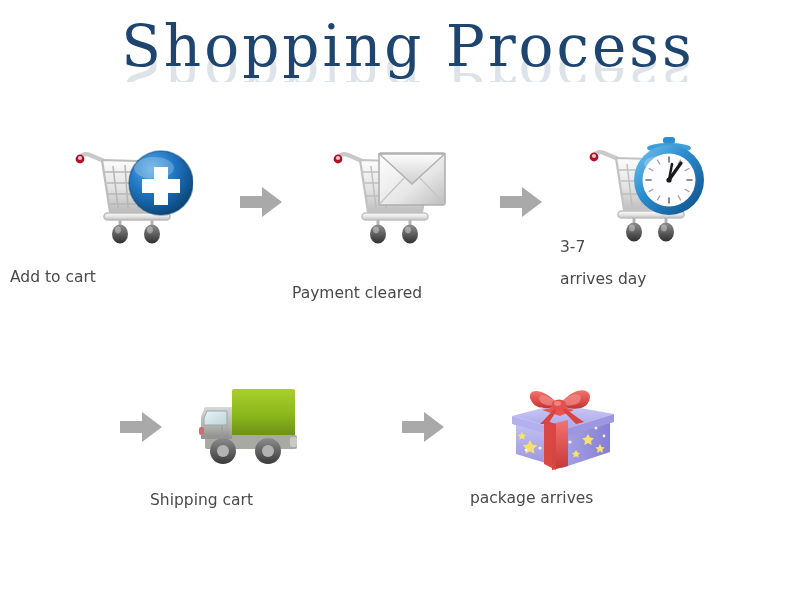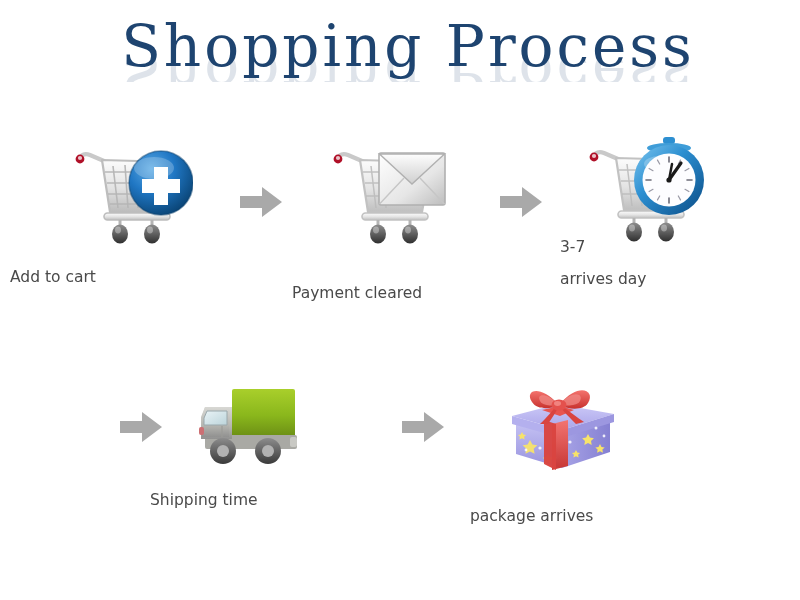--- a/index.html
+++ b/index.html
@@ -334,21 +334,21 @@
 
         <rect x="14" y="44" width="5" height="8" rx="2" fill="#cc6f73"></rect>
         <rect x="105" y="54" width="7" height="10" rx="2" fill="#c9c9c4"></rect>
 
         <circle cx="38" cy="68" r="13" fill="url(#tWheel)"></circle>
         <circle cx="38" cy="68" r="6" fill="#b2b2b2"></circle>
         <circle cx="83" cy="68" r="13" fill="url(#tWheel)"></circle>
         <circle cx="83" cy="68" r="6" fill="#b2b2b2"></circle>
       </svg>
     </div>
-    <div class="caption" style="left:-35px; top:106px; width:188px;">Shipping time</div>
+    <div class="caption" style="left:-35px; top:106px; width:188px;">Shipping cart</div>
   </div>
 
   <div class="arrow" style="left:400px; top:410px;">
     <svg width="46" height="34" viewBox="0 0 46 34">
       <path d="M2 11 H24 V2 L44 17 L24 32 V23 H2 Z" fill="#a9a9a9"></path>
     </svg>
   </div>
 
   <div class="node" style="left:500px; top:380px;">
     <div class="icon-wrap">
@@ -407,16 +407,16 @@
         <path d="M58 24 C46 12 36 14 40 21 C43 26 52 26 58 25 Z" fill="#f08a86" opacity="0.75"></path>
         <path d="M60 24 C72 10 84 13 80 21 C77 26 67 26 60 25 Z" fill="#f08a86" opacity="0.75"></path>
 
         <path d="M56 26 C50 34 44 40 40 44 L48 44 C52 38 56 32 58 28 Z" fill="#d94440"></path>
         <path d="M62 26 C70 32 78 38 84 42 L76 44 C70 38 64 32 61 28 Z" fill="#d94440"></path>
 
         <ellipse cx="59" cy="25" rx="7.5" ry="5.5" fill="#e4514d"></ellipse>
         <ellipse cx="57.5" cy="23.5" rx="3.5" ry="2.4" fill="#f4908c" opacity="0.8"></ellipse>
       </svg>
     </div>
-    <div class="caption" style="left:-30px; top:125px; width:188px;">package arrives</div>
+    <div class="caption" style="left:-30px; top:107px; width:188px;">package arrives</div>
   </div>
 
 </div>
 
 </body></html>

